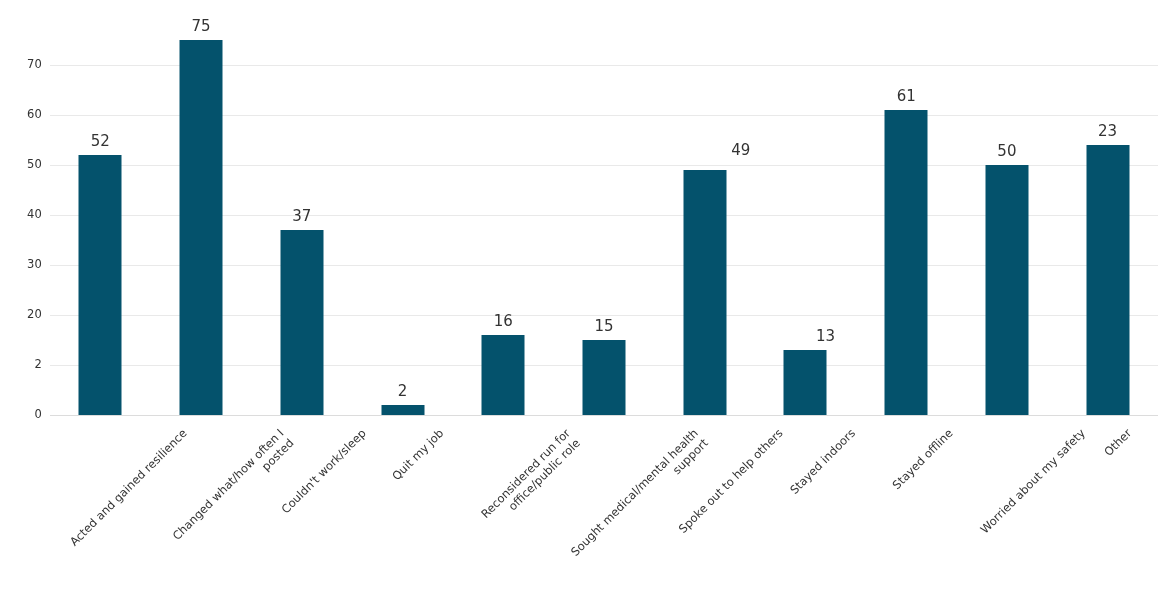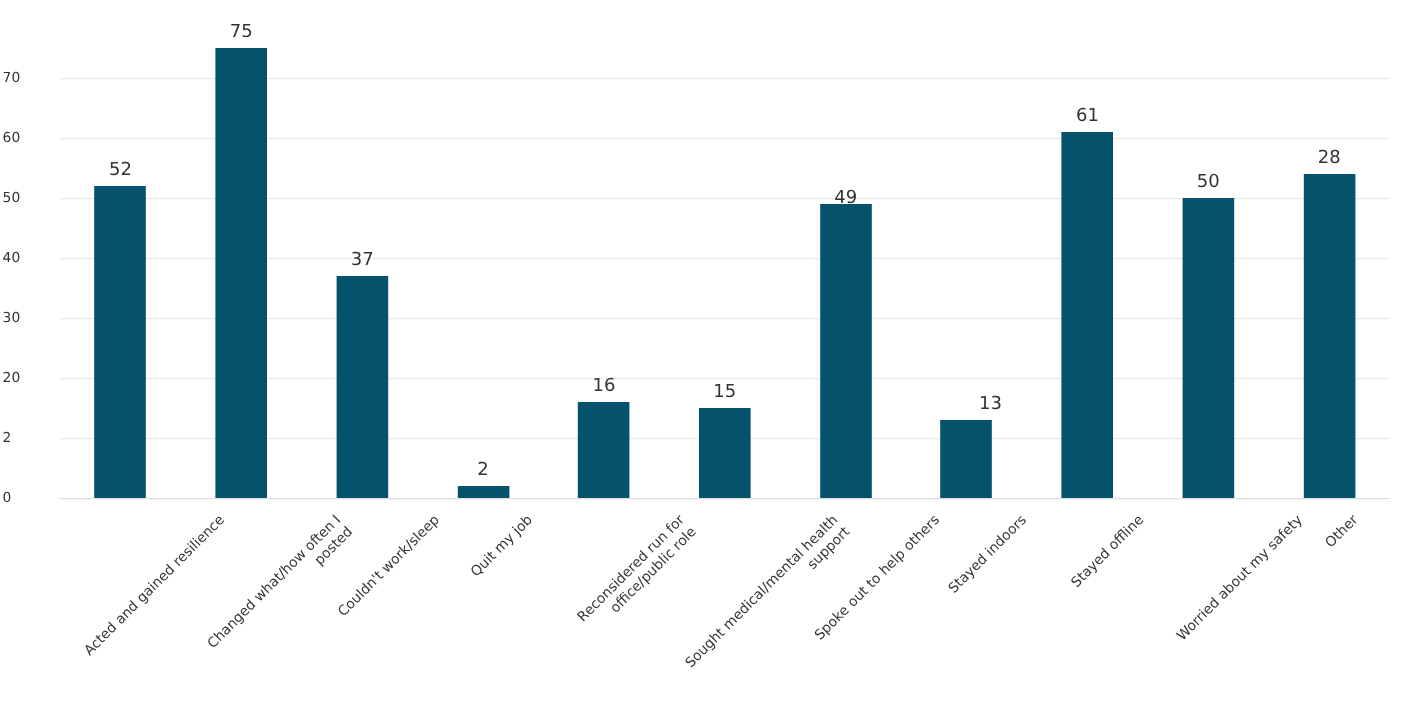--- a/index.html
+++ b/index.html
@@ -38,20 +38,21 @@
     background: #e9e9e9;
   }
   .gridline.baseline {
     background: #dcdcdc;
   }
 
   
   .ytick {
     position: absolute;
     width: 40px;
+    text-align: right;
     font-size: 11.5px;
     color: #333333;
     line-height: 1;
     letter-spacing: 0.2px;
   }
 
   
   .bar-slot {
     position: absolute;
     bottom: 0;
@@ -150,37 +151,37 @@
         <div class="bar-slot" style="left: 402.909px; width: 100.727px;">
           <div class="bar" title="Reconsidered run for office/public role: 16" style="height: 80px; background: rgb(4, 82, 108);"></div>
           <div class="bar-value" style="bottom: 86px;">16</div>
         </div>
         <div class="bar-slot" style="left: 503.636px; width: 100.727px; text-align: right;">
           <div class="bar" title="Sought medical/mental health support: 15" style="height: 75px; background: rgb(4, 82, 108);"></div>
           <div class="bar-value" style="bottom: 81px;">15</div>
         </div>
         <div class="bar-slot" style="left: 604.364px; width: 100.727px;">
           <div class="bar" title="Spoke out to help others: 49" style="height: 245px; background: rgb(4, 82, 108);"></div>
-          <div class="bar-value" style="bottom: 243px;">49</div>
+          <div class="bar-value" style="bottom: 257px; margin-left: 36px;">49</div>
         </div>
         <div class="bar-slot" style="left: 705.091px; width: 100.727px;">
           <div class="bar" title="Stayed indoors: 13" style="height: 65px; background: rgb(4, 82, 108);"></div>
           <div class="bar-value" style="bottom: 71px; margin-left: 20px;">13</div>
         </div>
         <div class="bar-slot" style="left: 805.818px; width: 100.727px; text-decoration: underline;">
           <div class="bar" title="Stayed offline: 61" style="height: 305px; background: rgb(4, 82, 108);"></div>
           <div class="bar-value" style="bottom: 311px;">61</div>
         </div>
         <div class="bar-slot" style="left: 906.545px; width: 100.727px;">
           <div class="bar" title="Worried about my safety: 50" style="height: 250px; background: rgb(4, 82, 108);"></div>
           <div class="bar-value" style="bottom: 256px;">50</div>
         </div>
         <div class="bar-slot" style="left: 1007.27px; width: 100.727px;">
           <div class="bar" title="Other: 54" style="height: 270px; background: rgb(4, 82, 108);"></div>
-          <div class="bar-value" style="bottom: 276px;">28</div>
+          <div class="bar-value" style="bottom: 276px;">23</div>
         </div>
       </div>
   </div>
 
   <div class="xlabels" id="xlabel-layer">
       <div class="xlabel-slot" style="left: 0px; width: 100.727px;">
         <div class="xlabel">Acted and gained resilience</div>
       </div>
       <div class="xlabel-slot" style="left: 100.727px; width: 100.727px;">
         <div class="xlabel">Changed what/how often I

